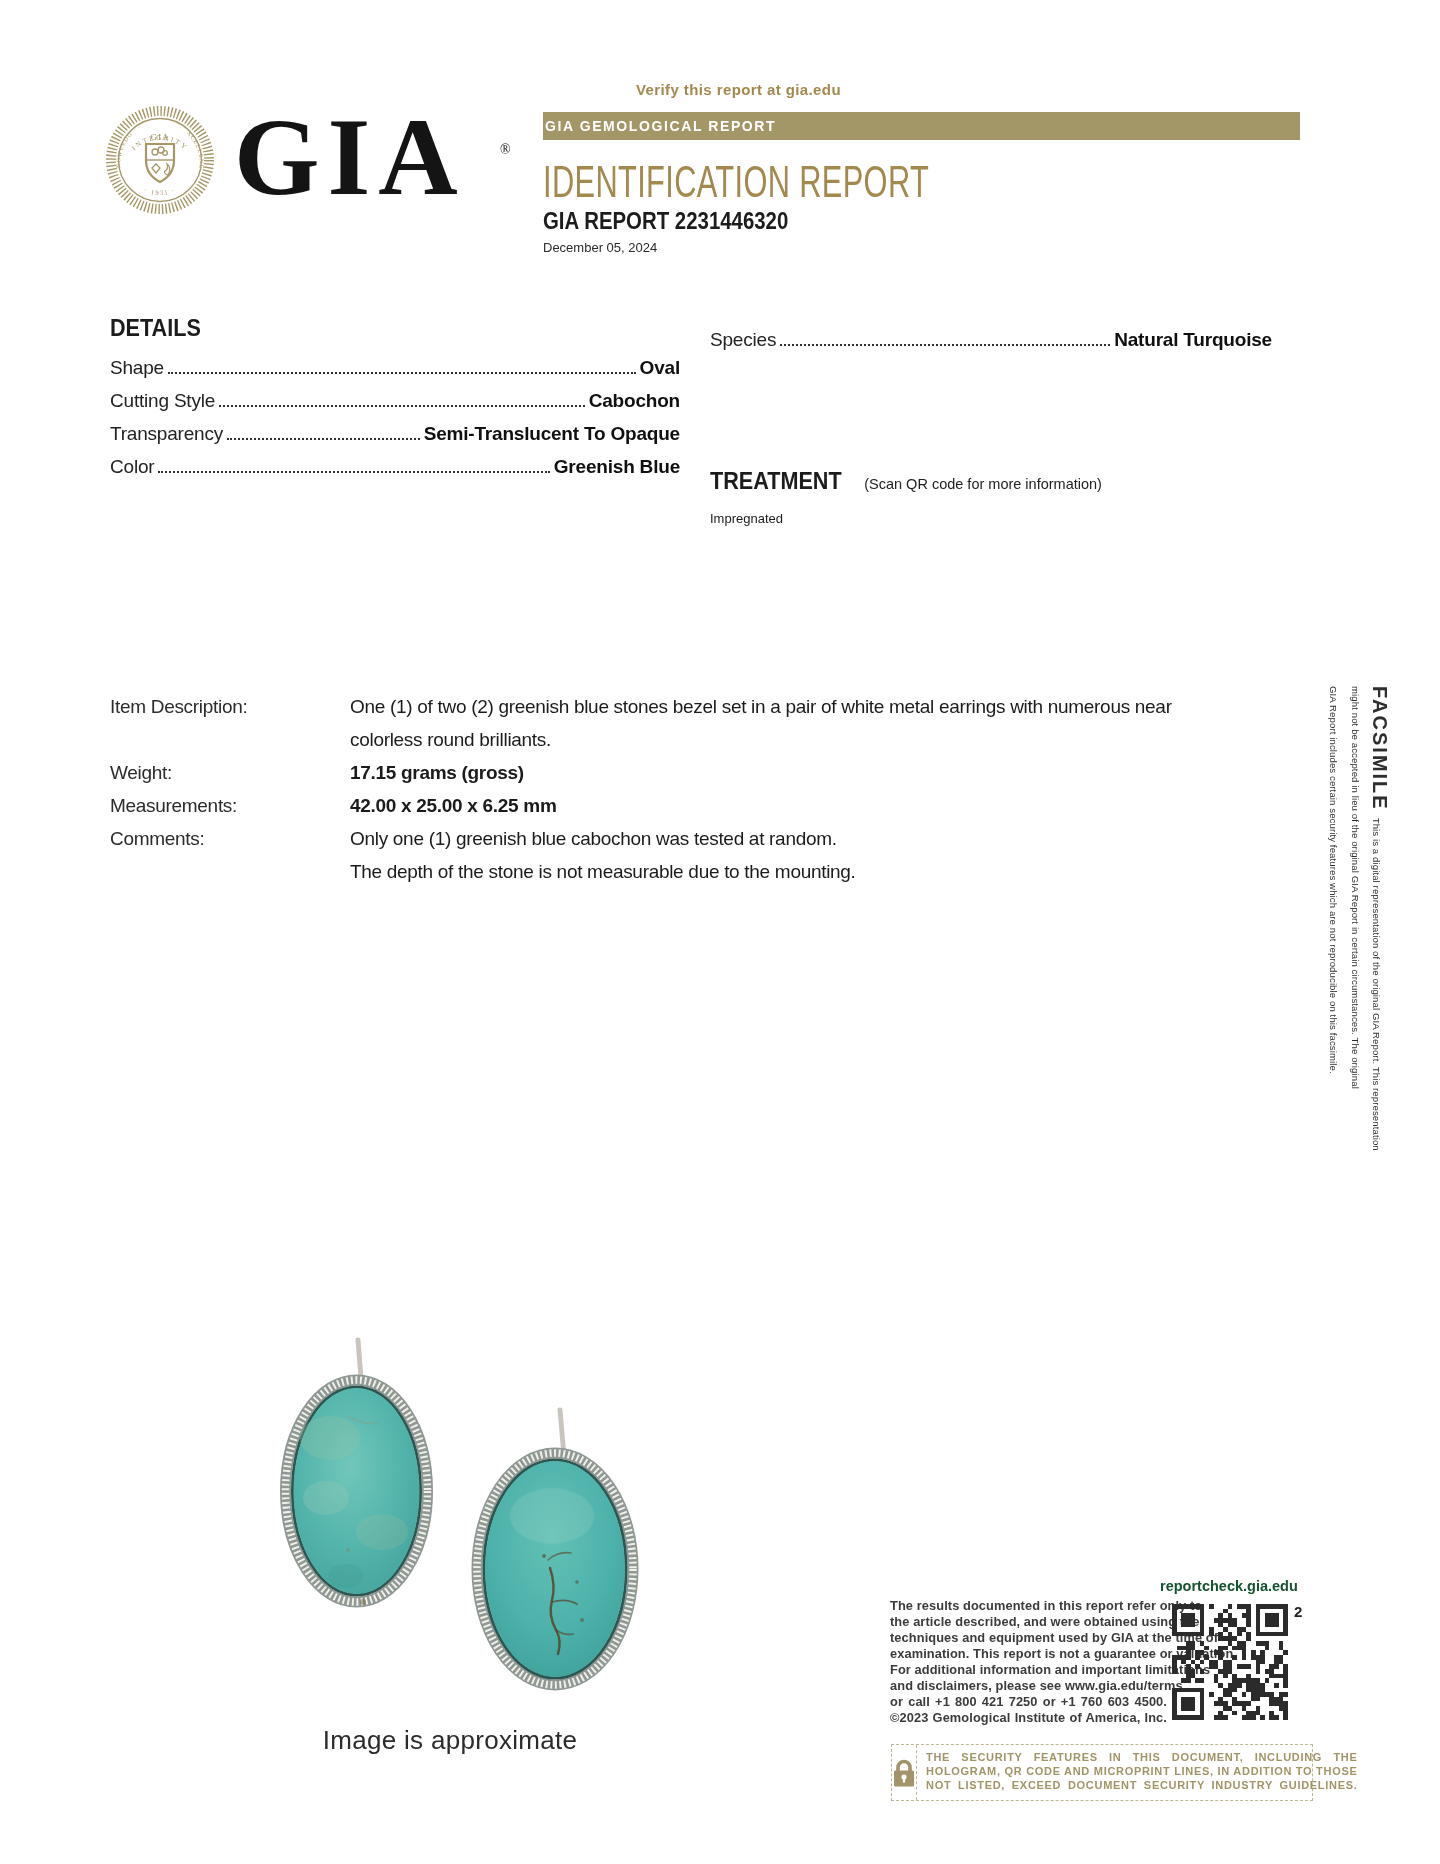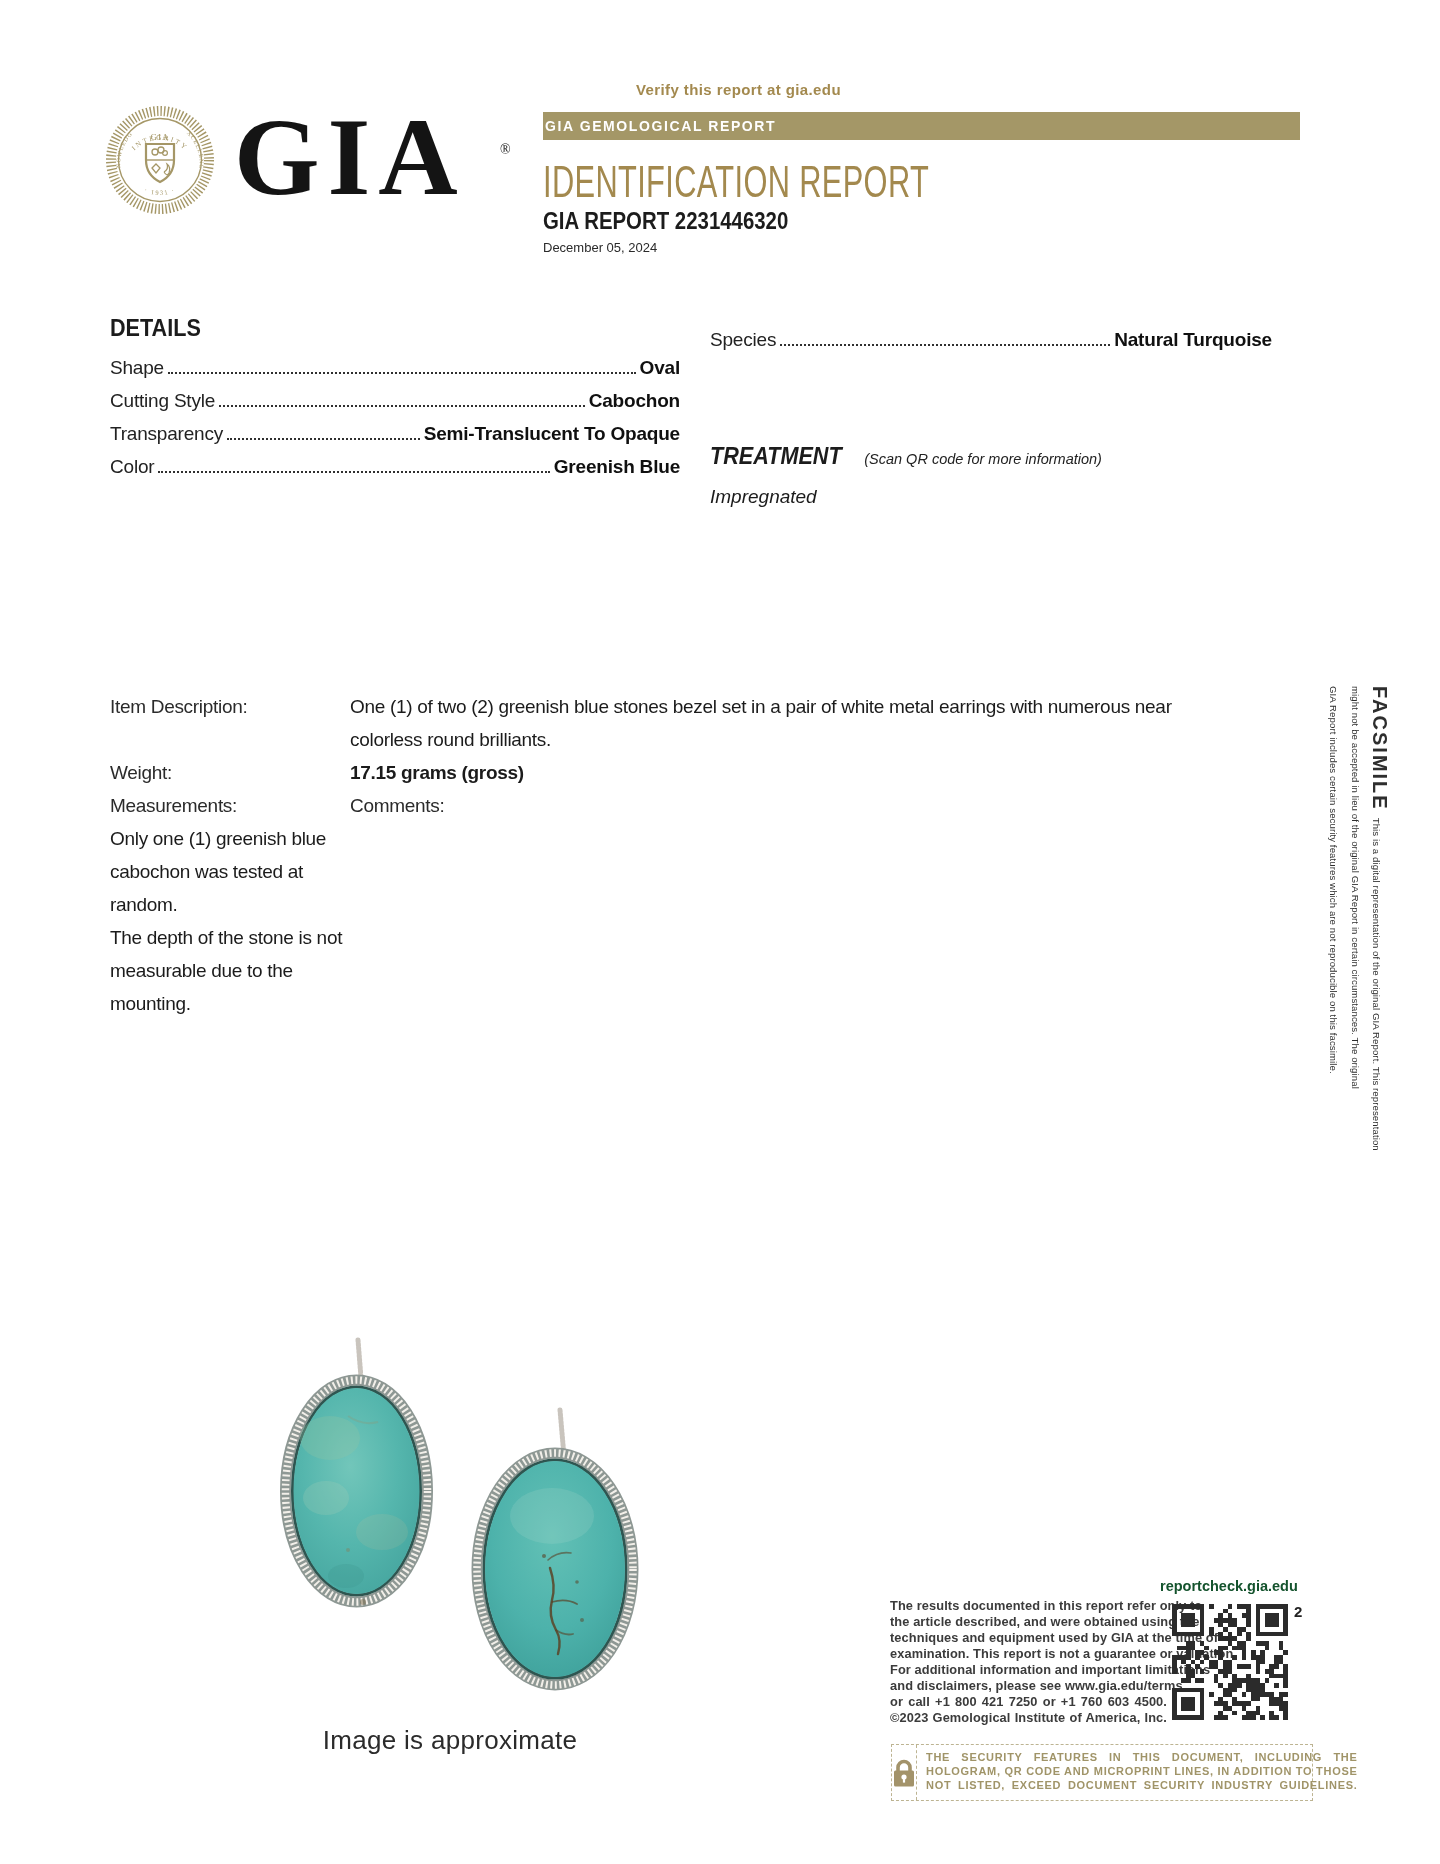--- a/index.html
+++ b/index.html
@@ -35,24 +35,24 @@
   .drow { display:flex; line-height:33px; }
   .drow .lbl { color:#222; white-space:nowrap; }
   .drow .val { font-weight:bold; color:#101010; white-space:nowrap;text-align:right; }
   .drow .lead { flex:1; height:0; border-bottom:2.5px dotted #2f2f2f;
                 align-self:flex-end; margin:0 4px 10px 4px; }
 
   #details { left:110px; top:314px; width:570px; }
   #results { left:710px; top:314px; width:562px; }
   #details .rows, #results .rows { margin-top:9px; }
 
-  #treatment { left:710px; top:442px; width:600px;font-style:italic; }
+  #treatment { left:710px; top:467px; width:600px; }
   #treatment-head { display:flex; align-items:baseline; }
   #treatment-note { font-size:14.5px; font-weight:normal; color:#222; margin-left:8px; letter-spacing:0; }
-  #treatment-value { margin-top:16px; font-size:19px; color:#1b1b1b; }
+  #treatment-value { margin-top:16px; font-size:13px; color:#1b1b1b; }
 
   
   #item { left:110px; top:690px; width:1180px; display:grid; grid-template-columns:240px auto;
           font-size:19px; line-height:33px; letter-spacing:-.3px; color:#2b2b2b; }
   #item .v { color:#1b1b1b; }
   #item .bold { font-weight:bold; }
 
   
   #facs { left:1326px; top:686px; width:64px; height:500px; }
   #facs-inner { position:absolute; left:0; top:0; width:500px; height:64px;
@@ -175,20 +175,21 @@
   </div>
 
   <div id="item" class="abs">
     <div class="l">Item Description:</div>
     <div class="v">One (1) of two (2) greenish blue stones bezel set in a pair of white metal earrings with numerous near</div>
     <div class="l"></div>
     <div class="v">colorless round brilliants.</div>
     <div class="l">Weight:</div>
     <div class="v bold">17.15 grams (gross)</div>
     <div class="l">Measurements:</div>
+    <div class="v bold">42.00 x 25.00 x 6.25 mm</div>
     <div class="l">Comments:</div>
     <div class="v">Only one (1) greenish blue cabochon was tested at random.</div>
     <div class="l"></div>
     <div class="v">The depth of the stone is not measurable due to the mounting.</div>
   </div>
 
   <div class="abs" id="facs">
     <div id="facs-inner">
       <div class="fl"><span id="facs-word">FACSIMILE</span><span>This is a digital representation of the original GIA Report. This representation</span></div>
       <div class="fl">might not be accepted in lieu of the original GIA Report in certain circumstances. The original</div>

